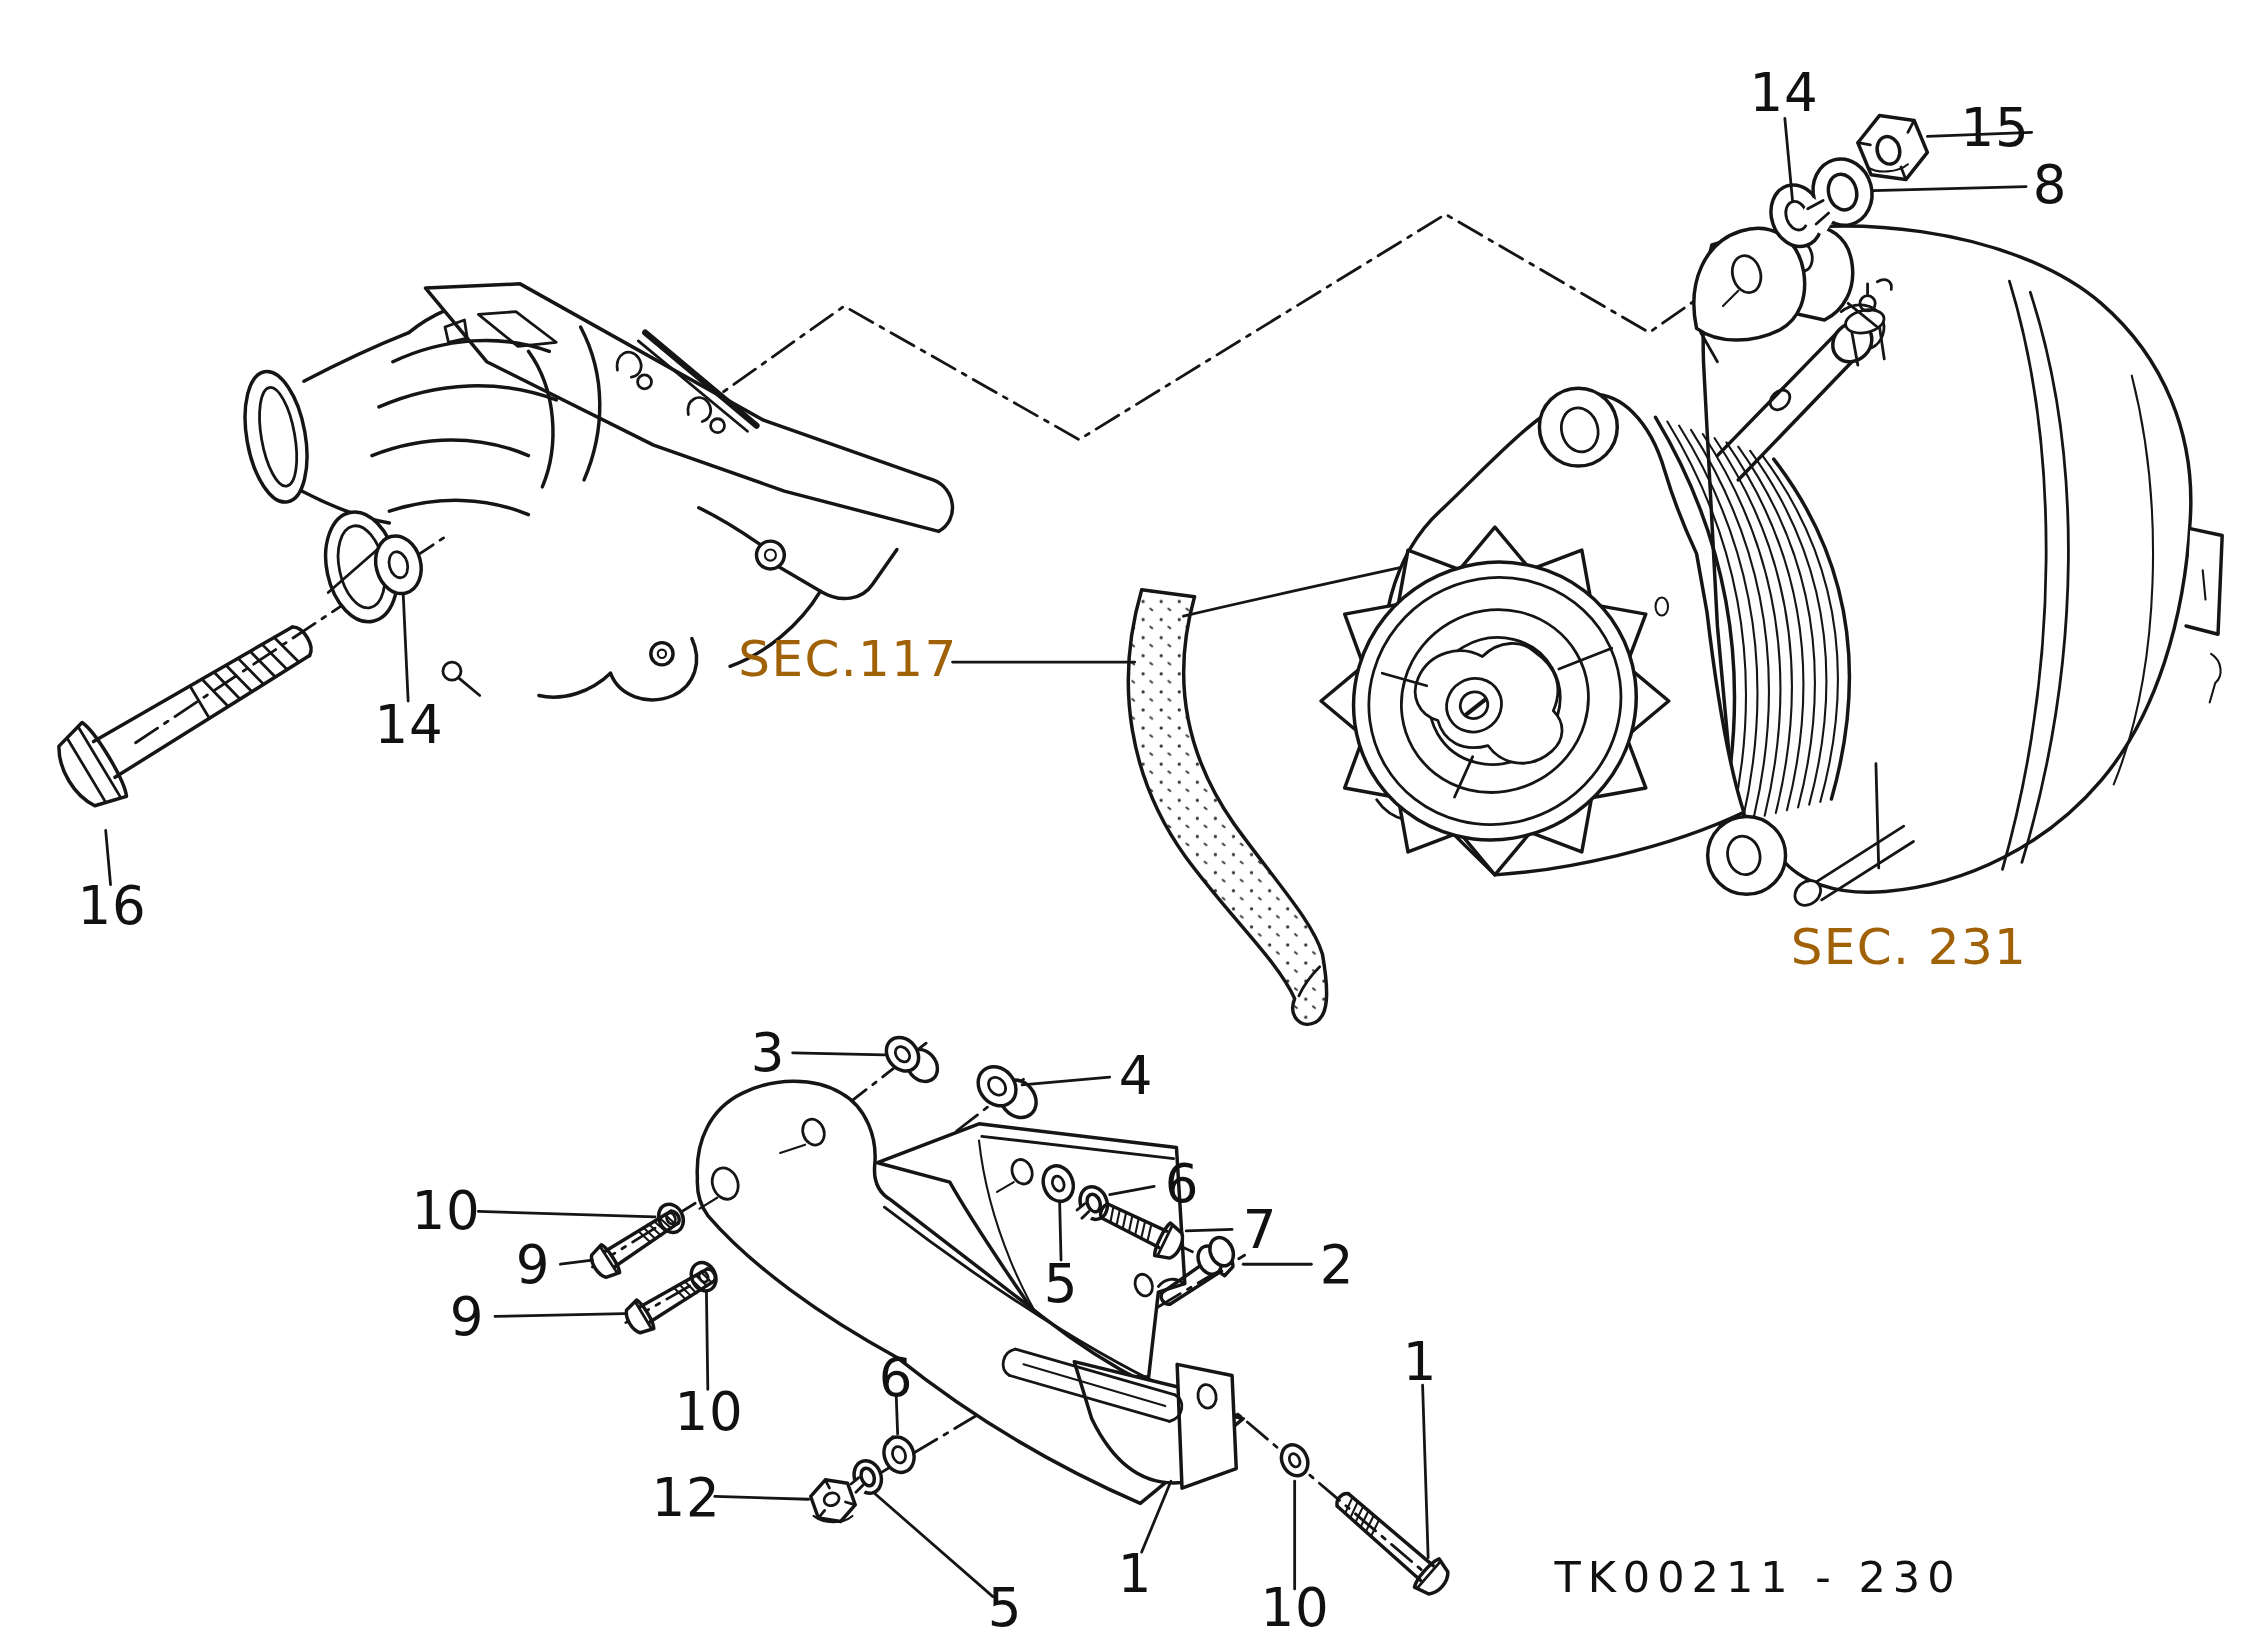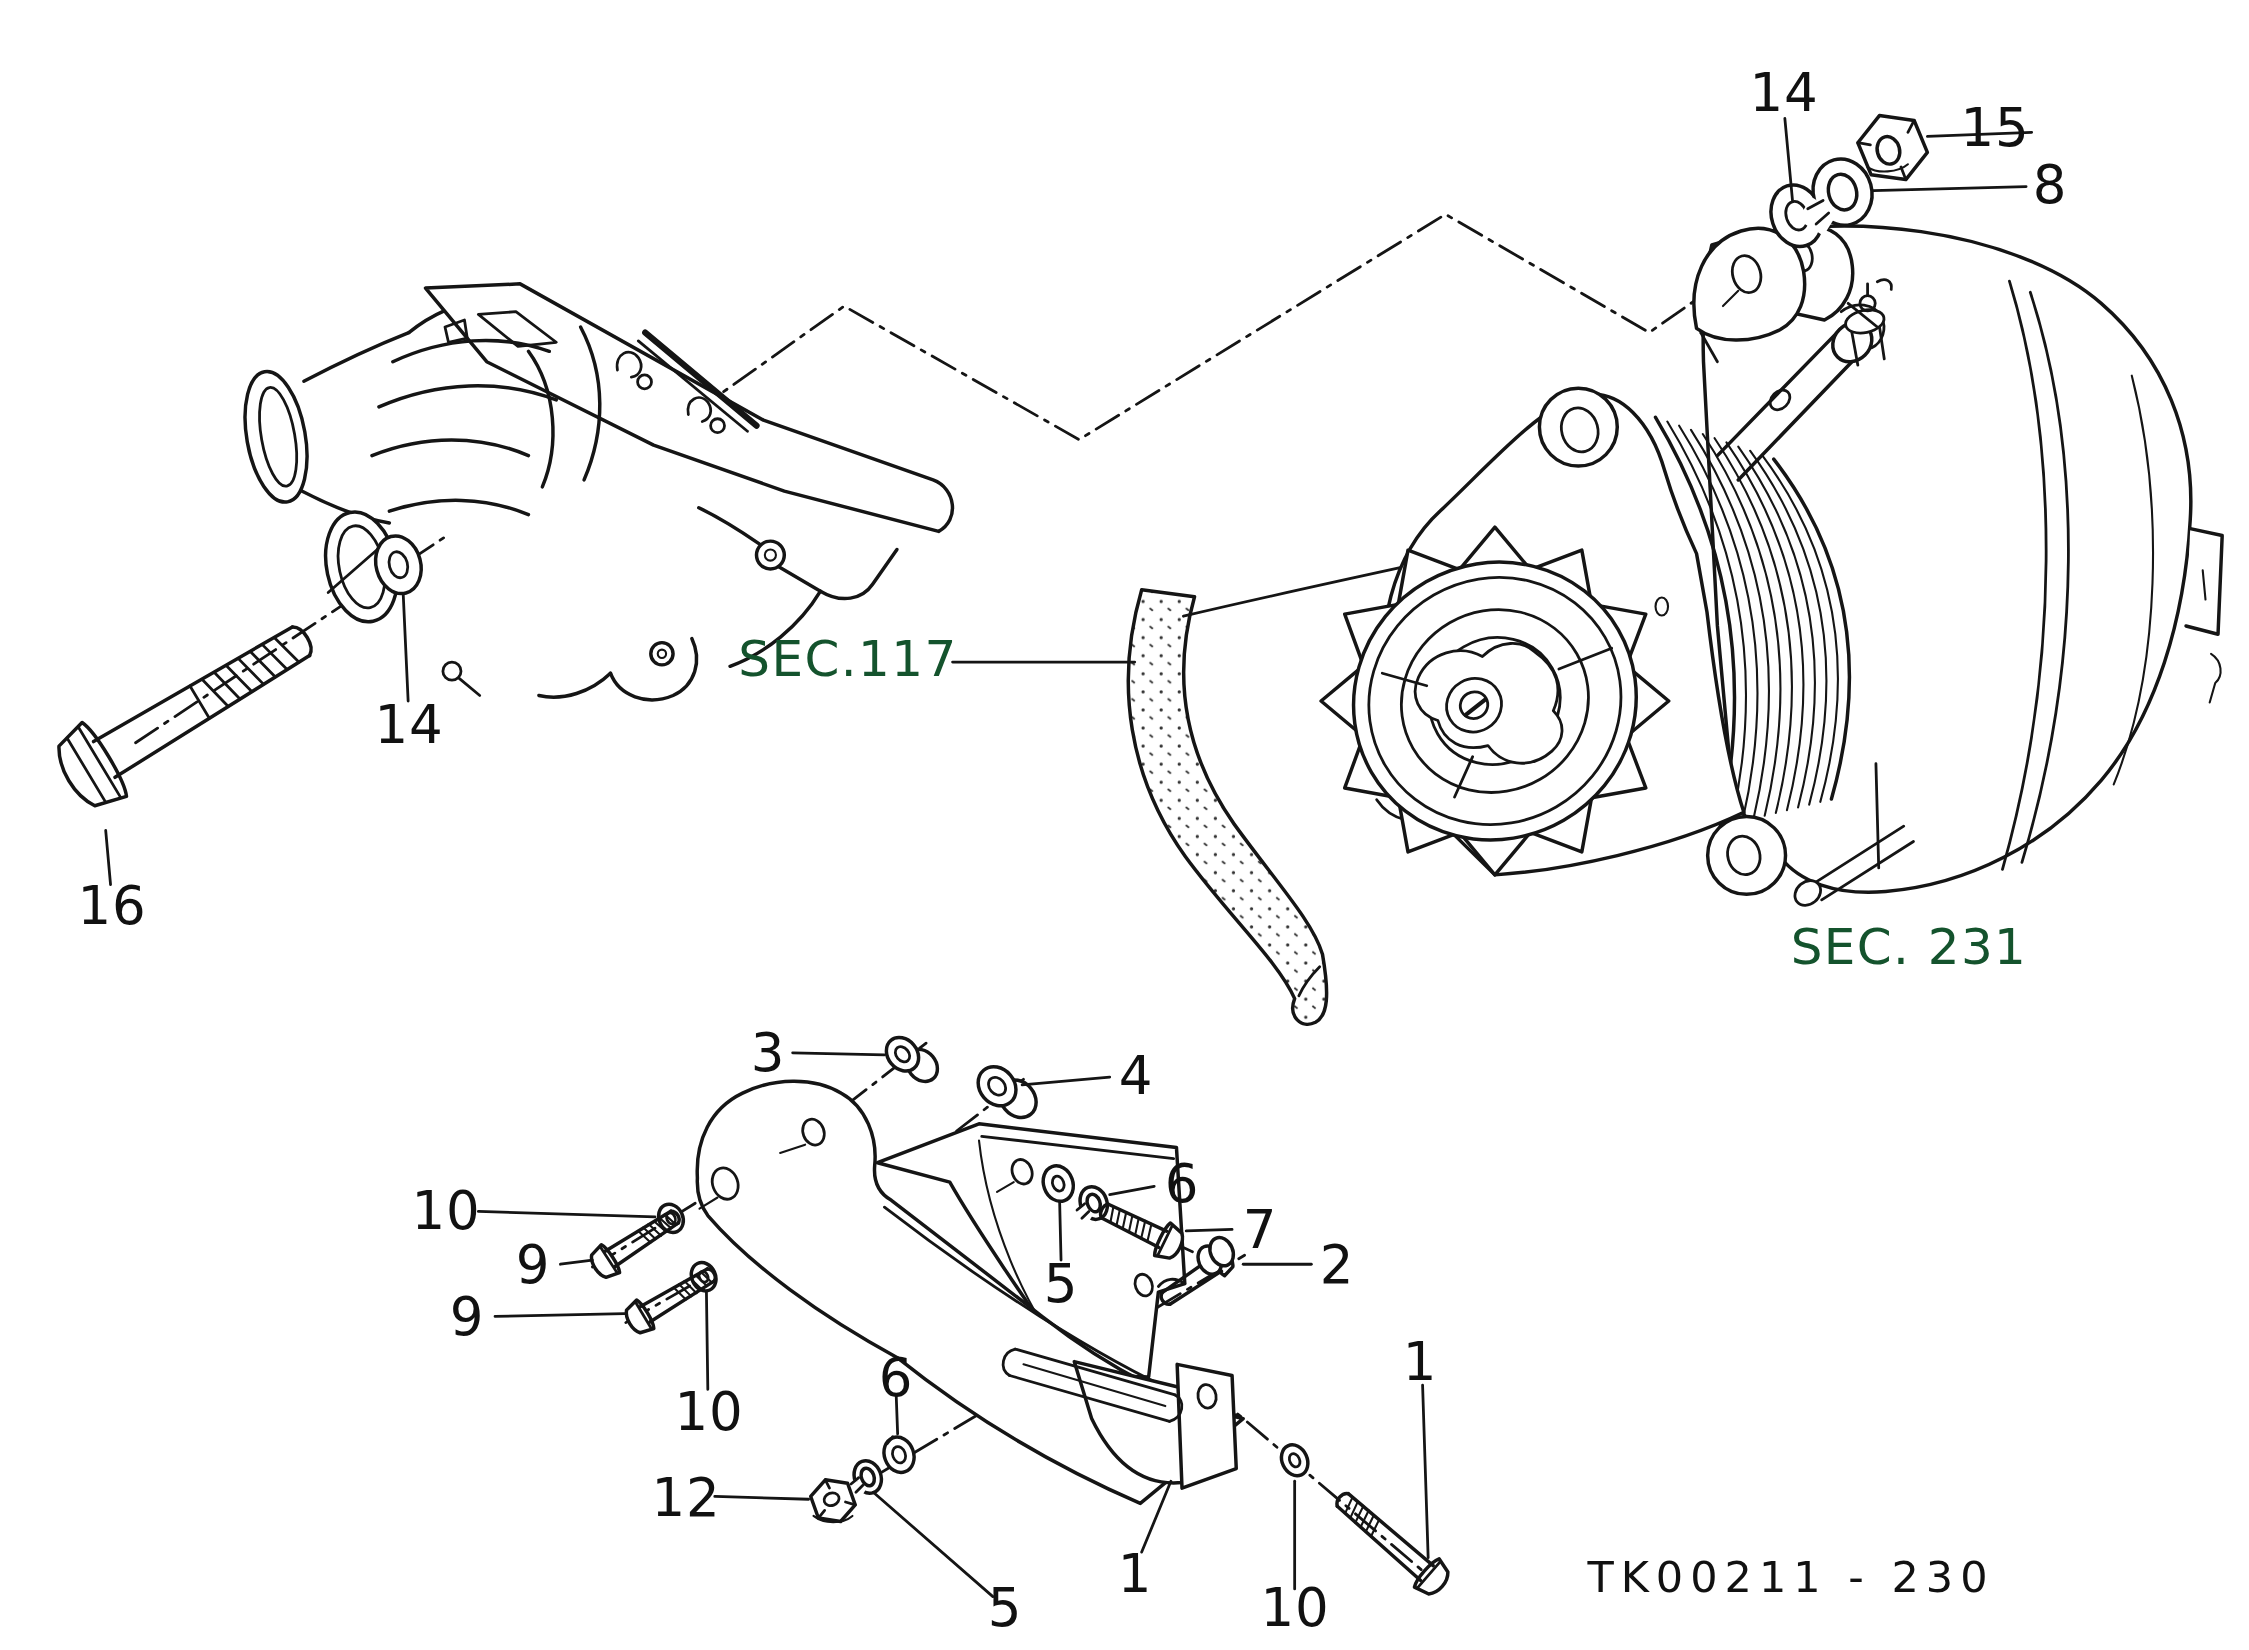--- a/index.html
+++ b/index.html
@@ -16,32 +16,31 @@
     transform:translate(-50%,-50%);
     font-size:53px;
     color:#111;
     letter-spacing:0.7px;
     white-space:nowrap;
   }
   .secref{
     position:absolute;
     transform:translate(-50%,-50%);
     font-size:50px;
-    color:#14532d;
+    color:#a16207;
     letter-spacing:1.4px;
     white-space:nowrap;
   }
   .dwgcode{
     position:absolute;
     transform:translate(-50%,-50%);
     font-size:43px;
     color:#111;
     letter-spacing:7px;
     white-space:nowrap;
-    margin-left:33px;
   }
 </style>
 </head>
 <body>
 
 <div class="canvas">
 
 <svg class="art" width="2250" height="1651" viewBox="0 0 3236 2374" stroke="#151515" fill="none" stroke-linecap="round" stroke-linejoin="round">
 
   <defs>

